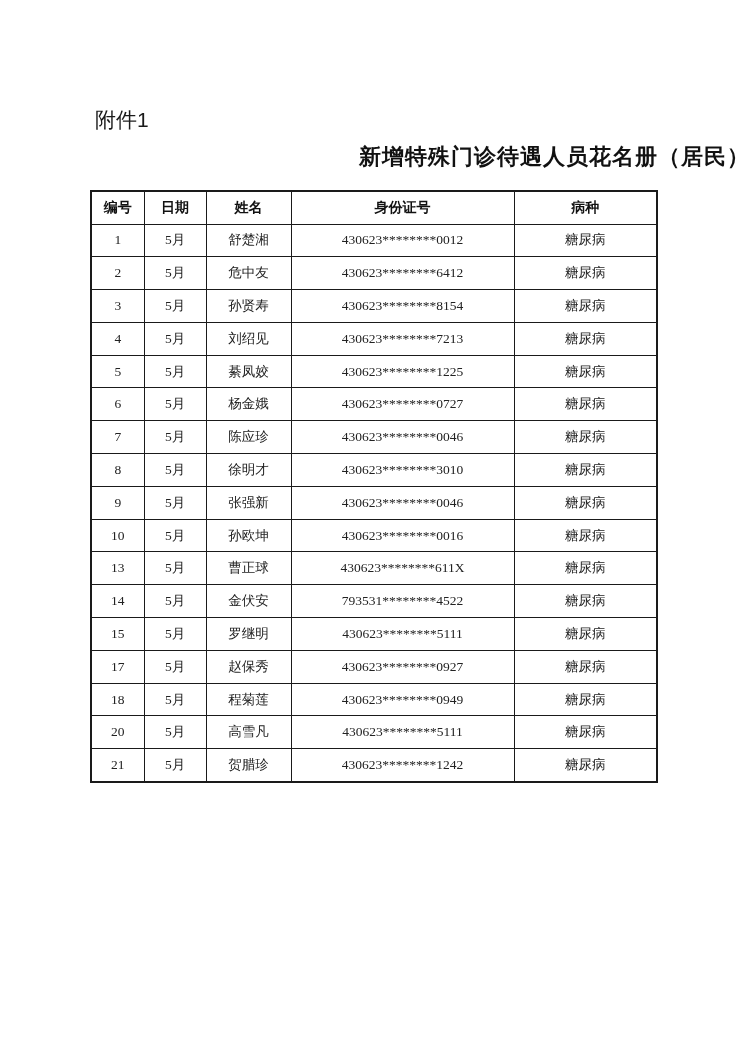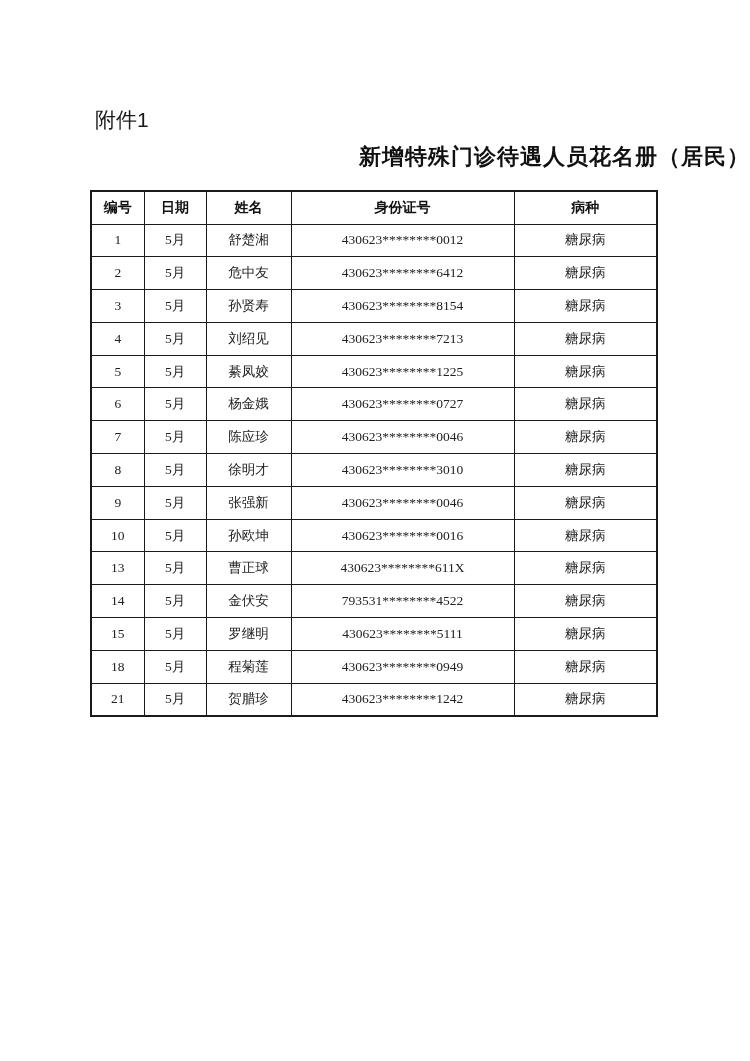--- a/index.html
+++ b/index.html
@@ -169,27 +169,41 @@
         <td>糖尿病</td>
       </tr>
       <tr>
         <td>15</td>
         <td>5月</td>
         <td>罗继明</td>
         <td>430623********5111</td>
         <td>糖尿病</td>
       </tr>
       <tr>
+        <td>17</td>
+        <td>5月</td>
+        <td>赵保秀</td>
+        <td>430623********0927</td>
+        <td>糖尿病</td>
+      </tr>
+      <tr>
         <td>18</td>
         <td>5月</td>
         <td>程菊莲</td>
         <td>430623********0949</td>
         <td>糖尿病</td>
       </tr>
       <tr>
+        <td>20</td>
+        <td>5月</td>
+        <td>高雪凡</td>
+        <td>430623********5111</td>
+        <td>糖尿病</td>
+      </tr>
+      <tr>
         <td>21</td>
         <td>5月</td>
         <td>贺腊珍</td>
         <td>430623********1242</td>
         <td>糖尿病</td>
       </tr>
     </tbody>
 </table>
 
 </body></html>

